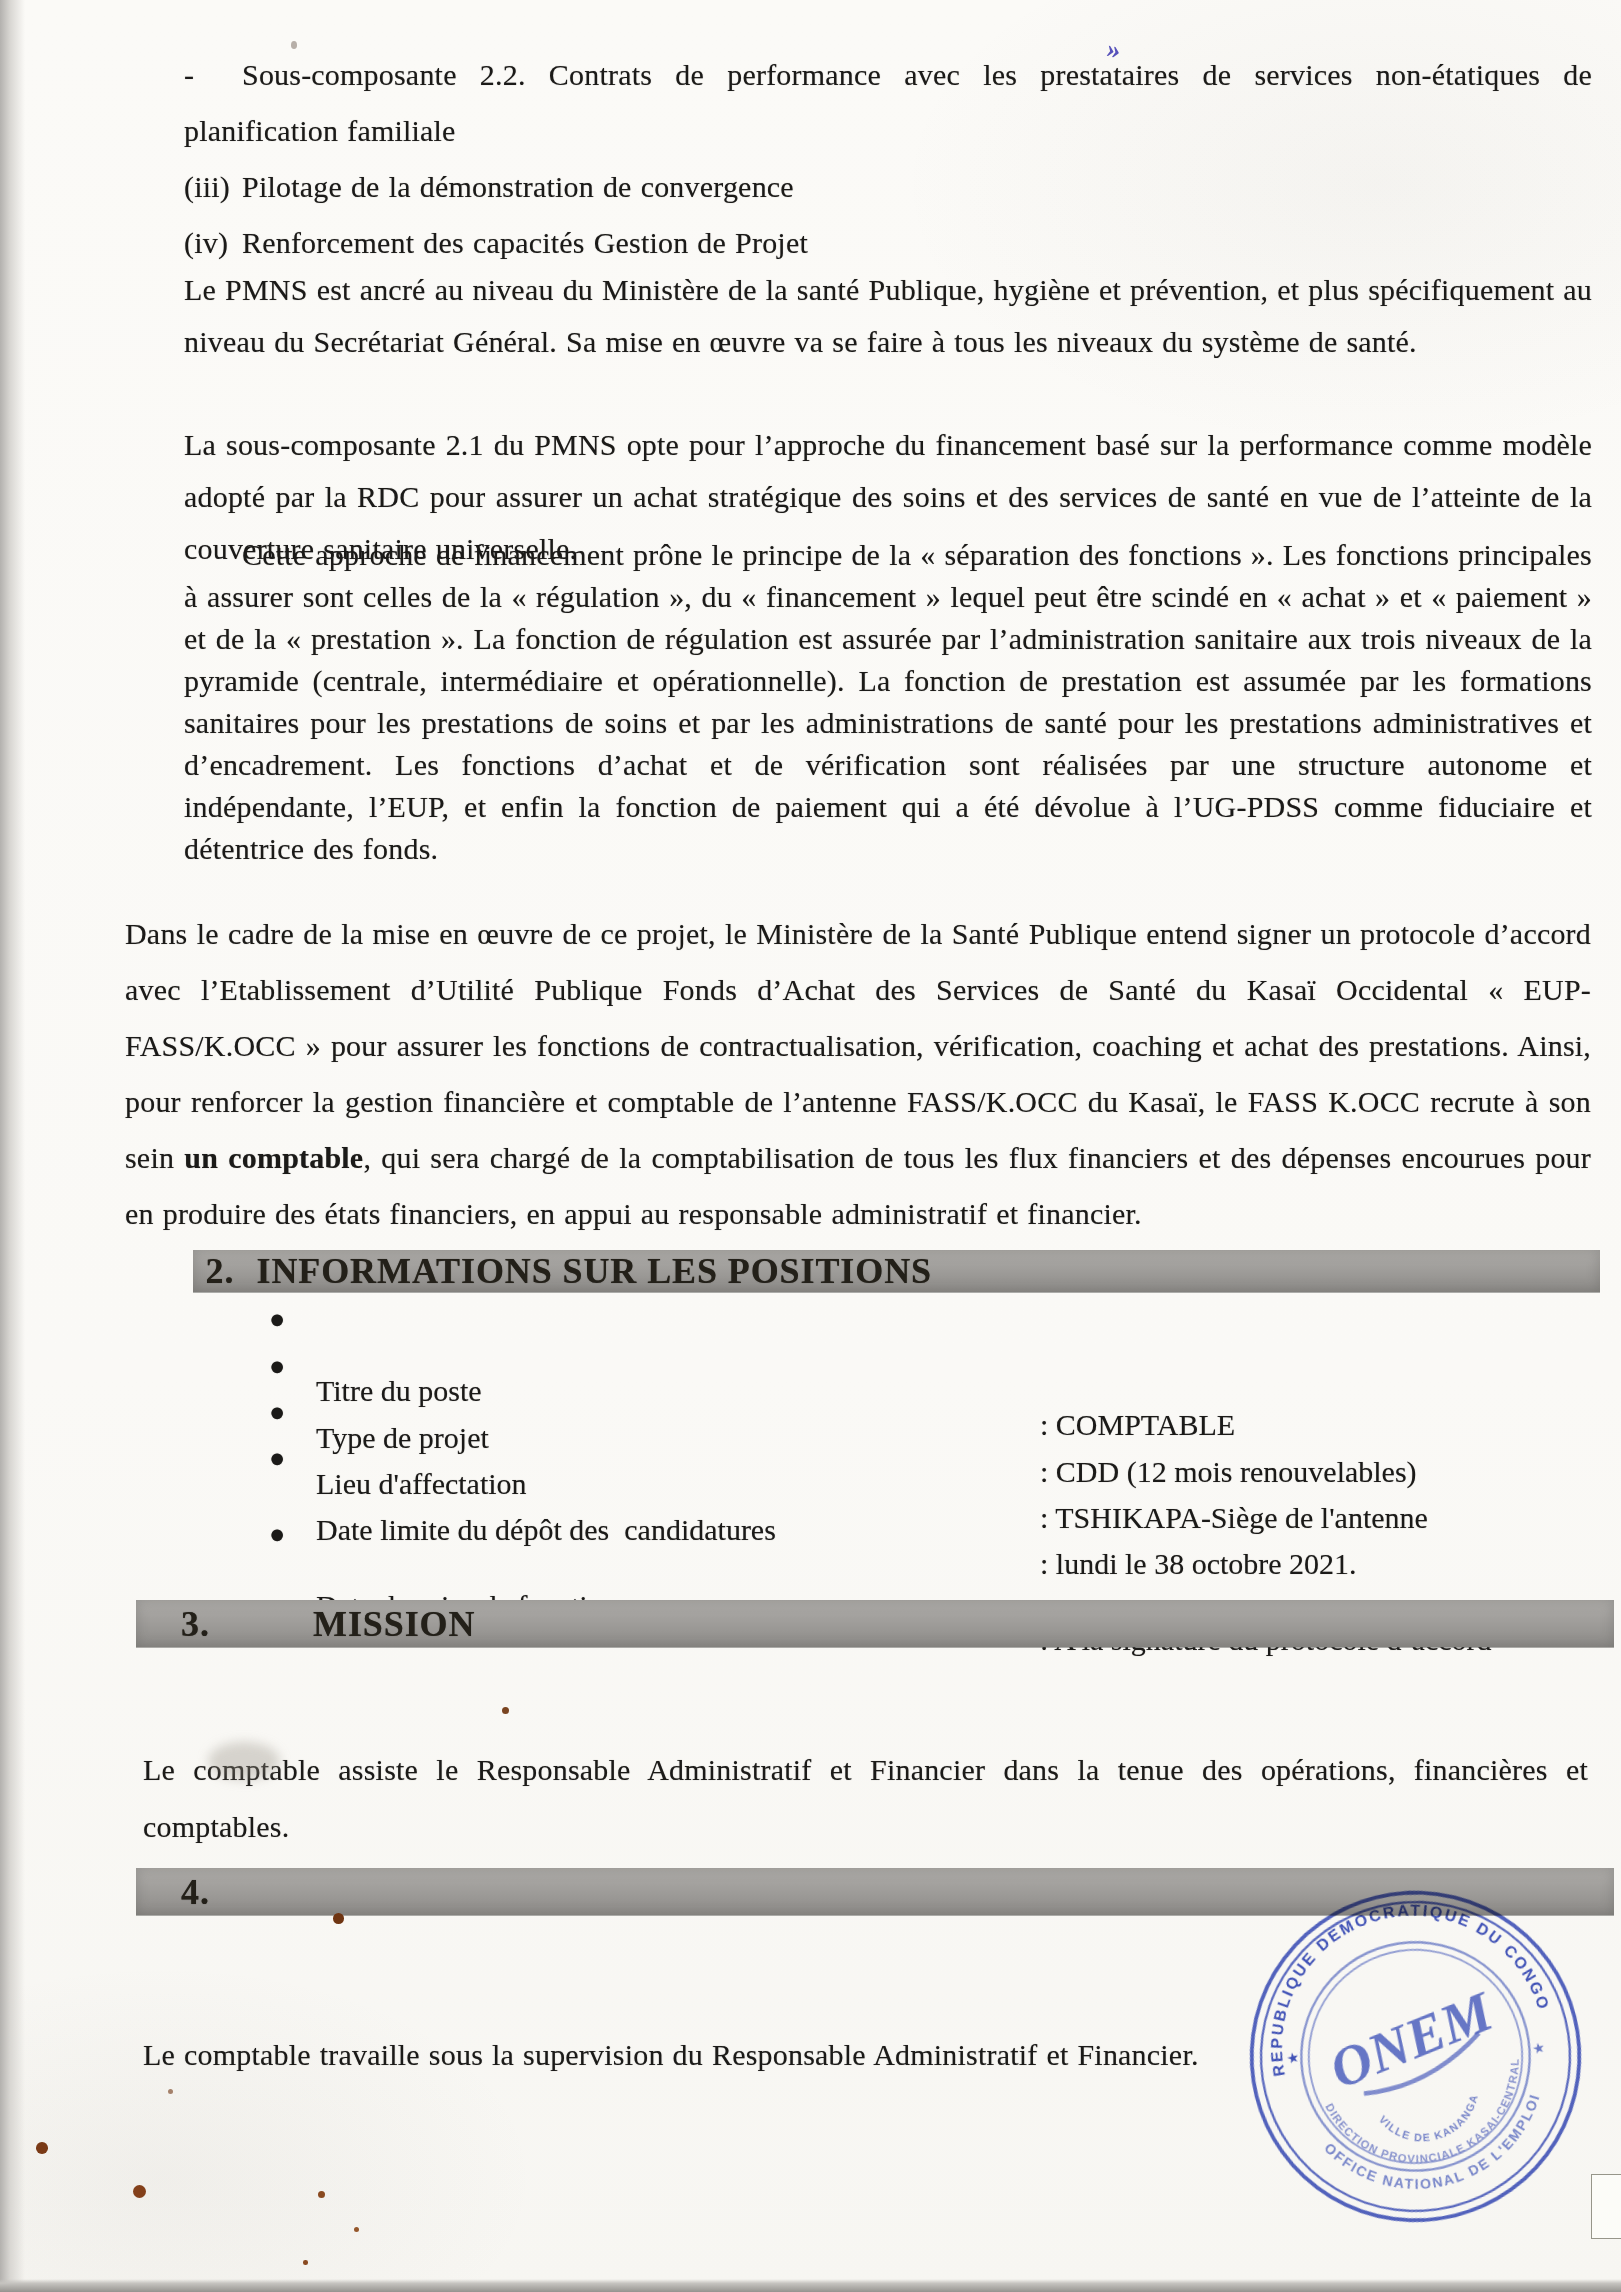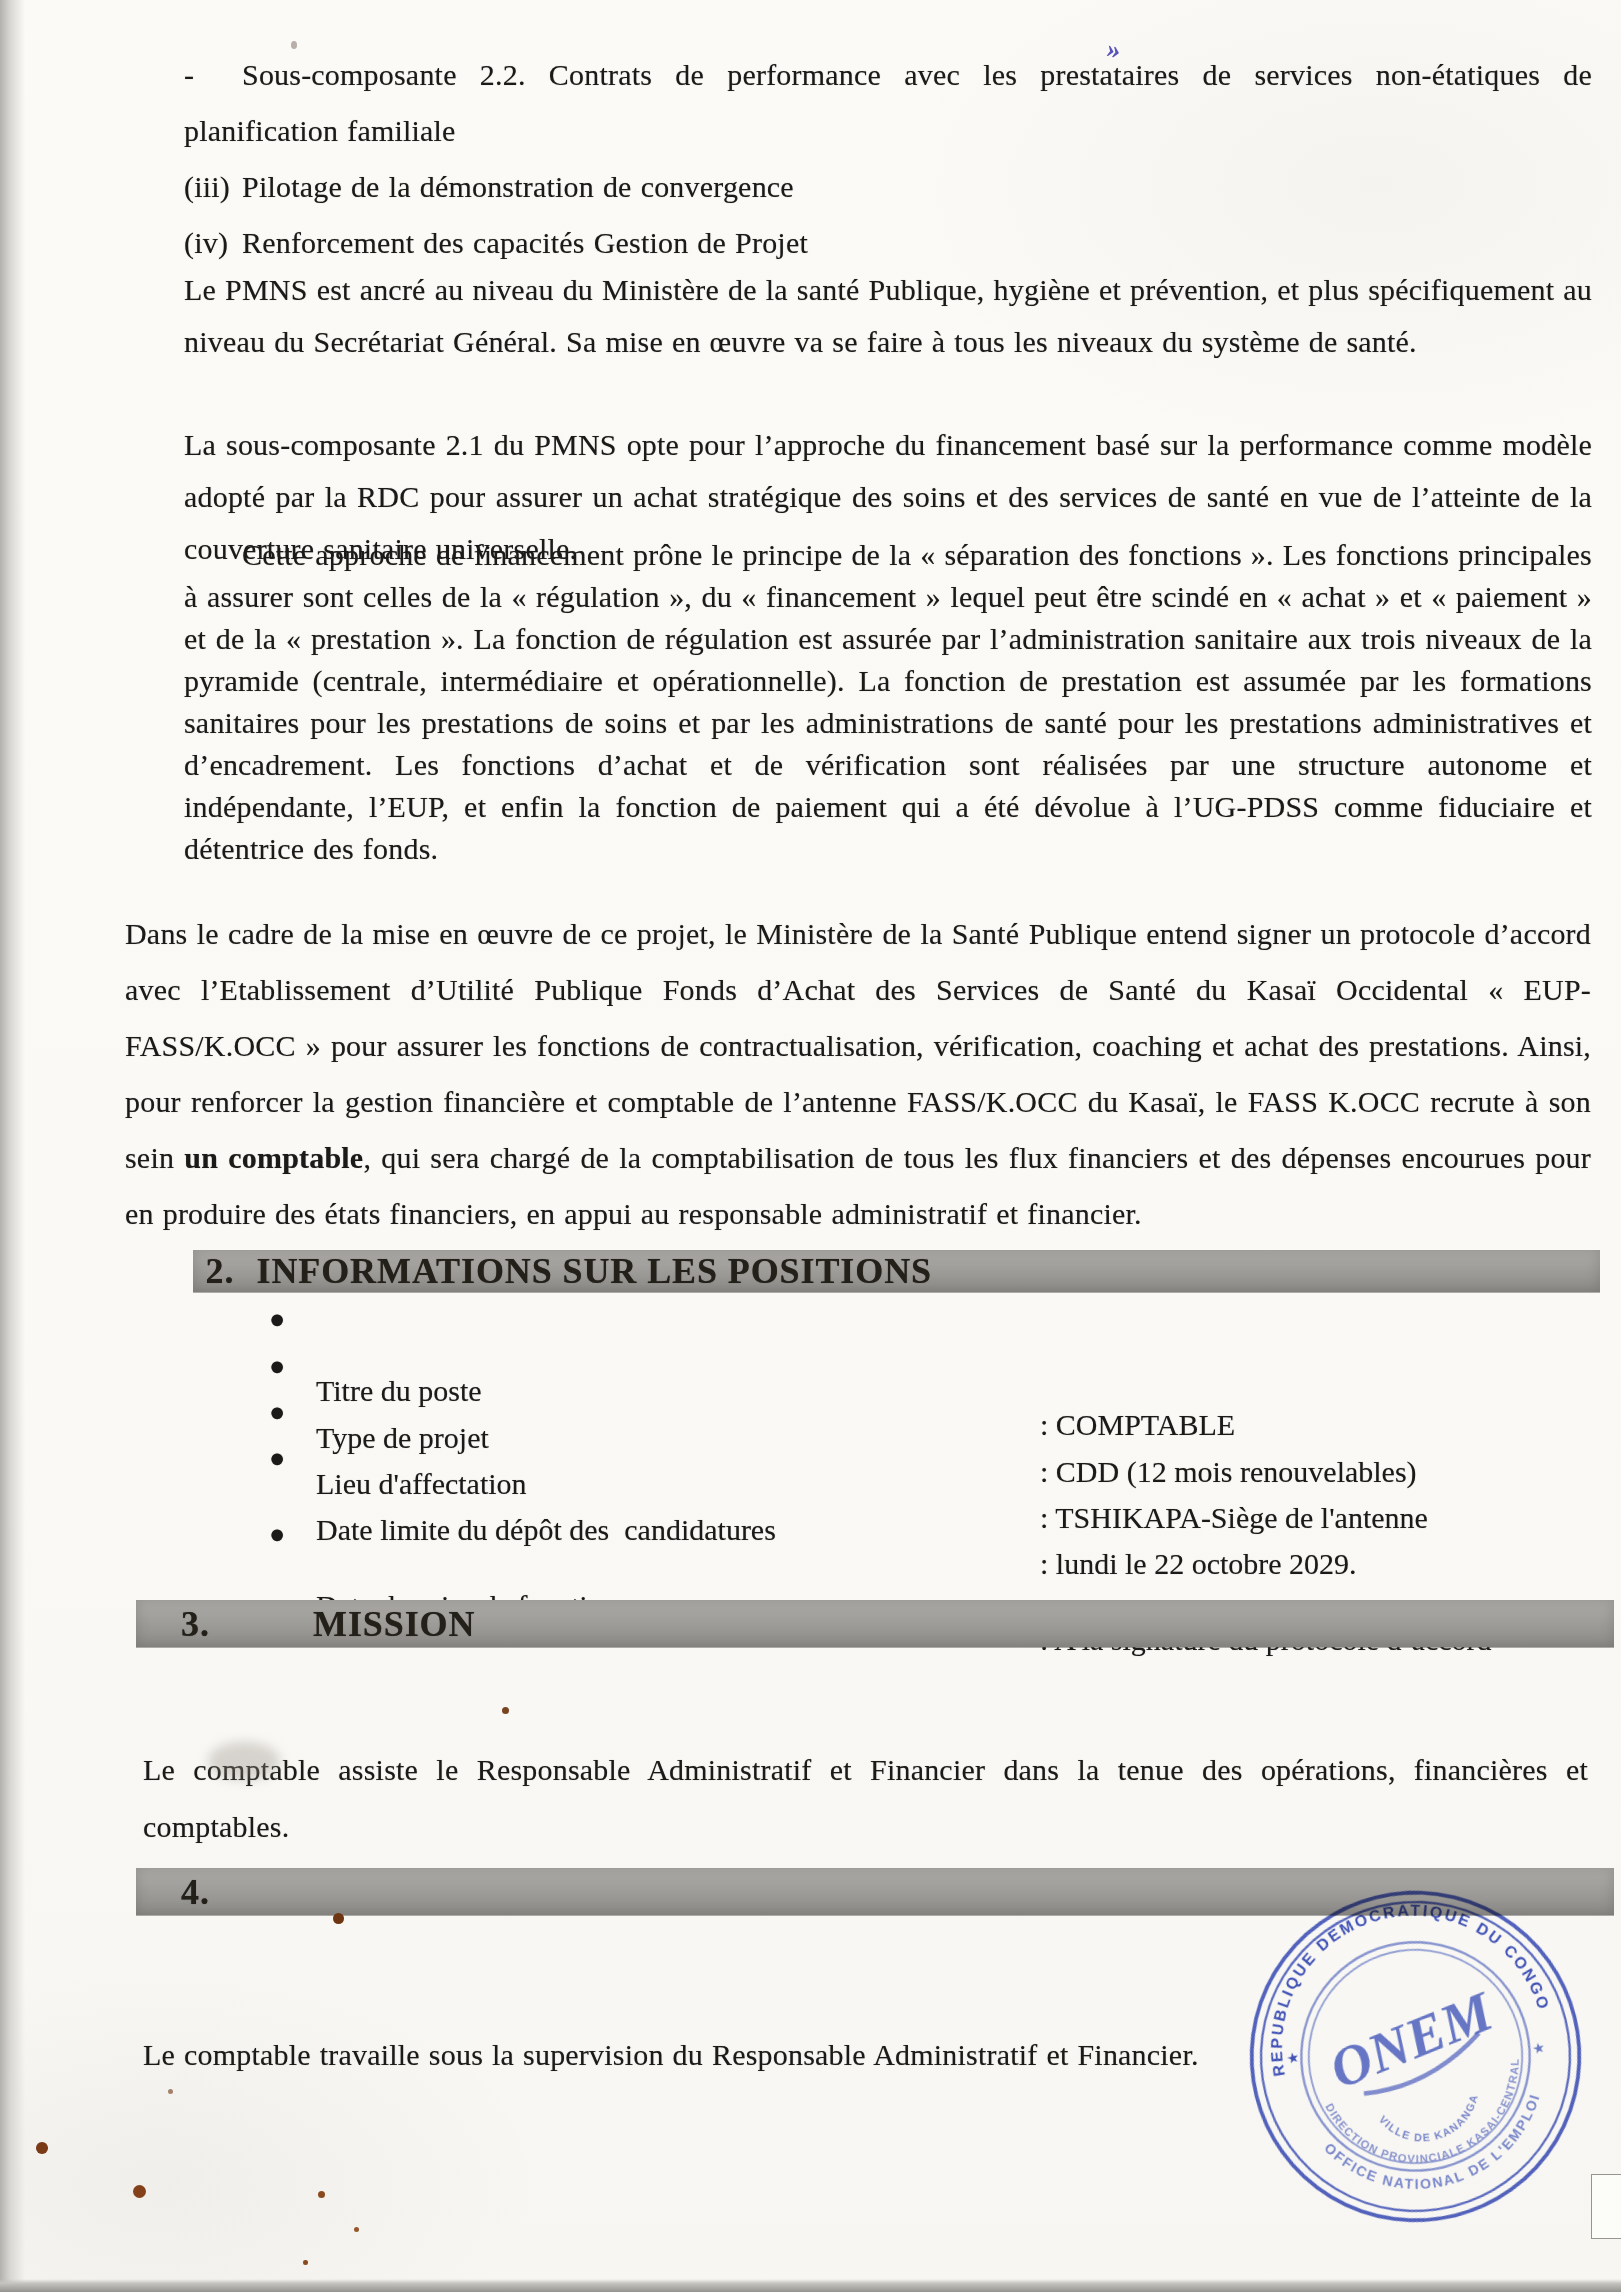--- a/index.html
+++ b/index.html
@@ -87,21 +87,21 @@
   <span class="pos-value">: CDD (12 mois renouvelables)</span>
 </div>
 <div class="pos-row" style="top:1399px;">
   <span class="bullet">●</span>
   <span class="pos-label">Lieu d'affectation</span>
   <span class="pos-value">: TSHIKAPA-Siège de l'antenne</span>
 </div>
 <div class="pos-row" style="top:1445px;">
   <span class="bullet">●</span>
   <span class="pos-label">Date limite du dépôt des  candidatures</span>
-  <span class="pos-value">: lundi le 22 octobre 2029.</span>
+  <span class="pos-value">: lundi le 38 octobre 2021.</span>
 </div>
 <div class="pos-row" style="top:1521px;">
   <span class="bullet">●</span>
   <span class="pos-label">Date de prise de fonction</span>
   <span class="pos-value">: A la signature du protocole d’accord</span>
 </div>
 
 <div class="bar" style="left:136px;top:1600px;width:1478px;height:47px;">
   <span class="num" style="width:132px;padding-left:45px;">3.</span>
   <span>MISSION</span>

